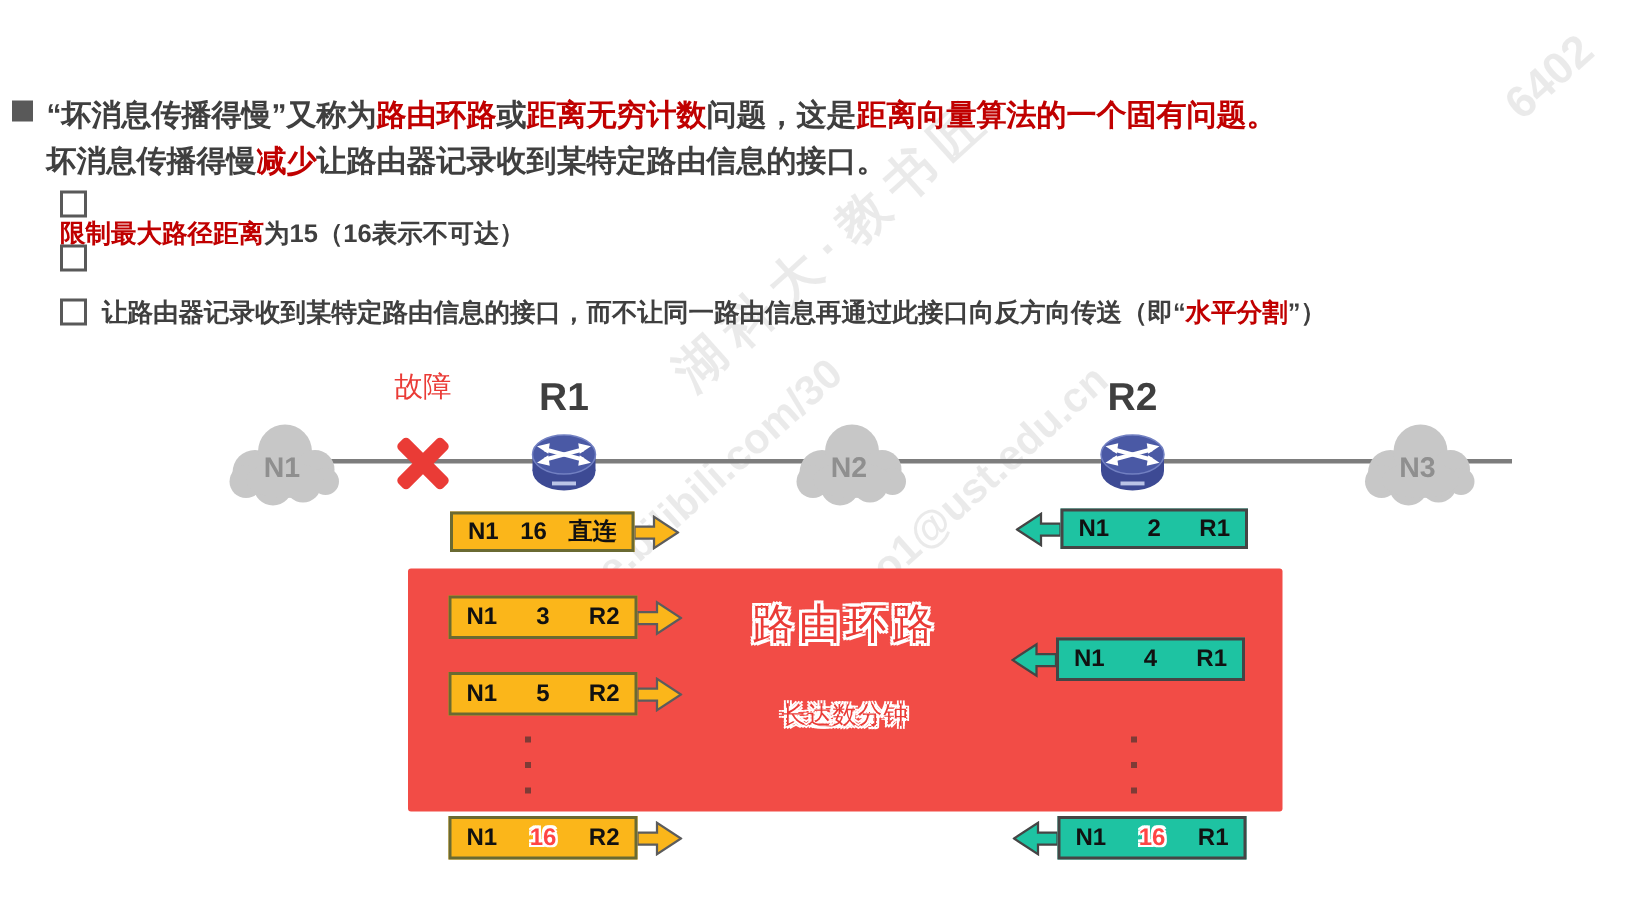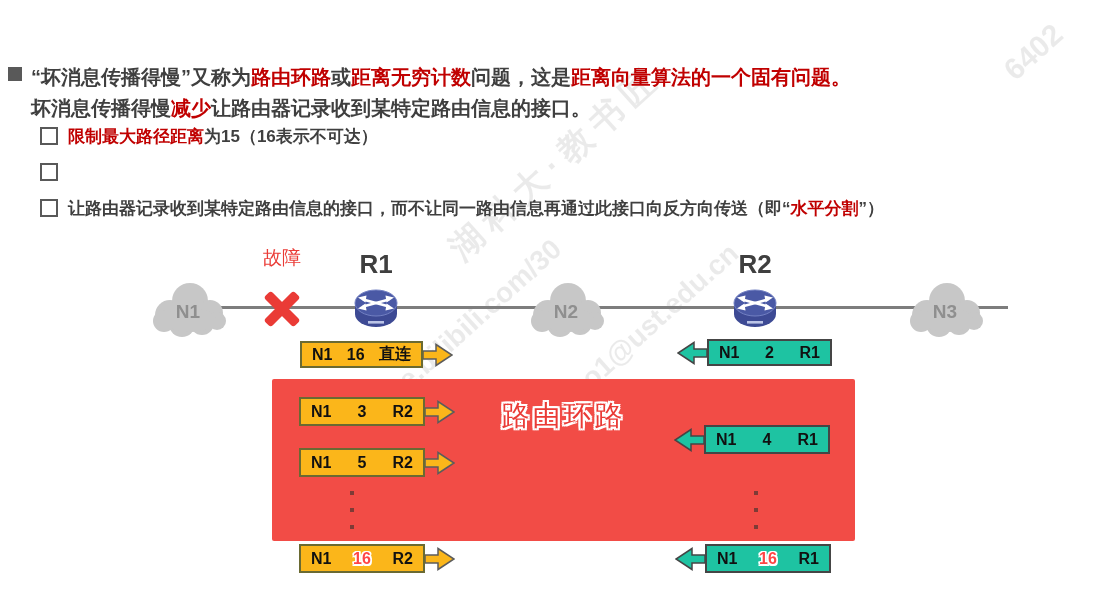--- a/index.html
+++ b/index.html
@@ -56,21 +56,21 @@
   <div class="wm" style="left:560px;top:300px;font-size:28px;">o1@ust.edu.cn</div>
   <div class="wm" style="left:1000px;top:35px;font-size:30px;">6402</div>
 
 
   <div class="bullet-row" style="left:8px;top:62px;width:1088px;">
     <span class="sq"></span>
     <div class="btxt"><span class="seg-dark">“坏消息传播得慢”又称为</span><span class="seg-red">路由环路</span><span class="seg-dark">或</span><span class="seg-red">距离无穷计数</span><span class="seg-dark">问题，这是</span><span class="seg-red">距离向量算法的一个固有问题。</span><br>
     <span class="seg-dark">坏消息传播得慢</span><span class="seg-red">减少</span><span class="seg-dark">让路由器记录收到某特定路由信息的接口。</span></div>
   </div>
 
-  <div class="bullet-row" style="left:40px;top:126px;width:1040px;">
+  <div class="bullet-row" style="left:40px;top:126px;width:1040px;flex-direction:column;">
     <span class="cb"></span>
     <div class="ctxt"><span class="seg-red">限制最大路径距离</span><span class="seg-dark">为15（16表示不可达）</span></div>
   </div>
   <div class="bullet-row" style="left:40px;top:162px;width:1040px;">
     <span class="cb"></span>
   </div>
   <div class="bullet-row" style="left:40px;top:198px;width:1050px;">
     <span class="cb"></span>
     <div class="ctxt"><span class="seg-dark">让路由器记录收到某特定路由信息的接口，而不让同一路由信息再通过此接口向反方向传送（即“</span><span class="seg-red">水平分割</span><span class="seg-dark">”）</span></div>
   </div>
@@ -169,20 +169,21 @@
       </svg>
     <div class="bx" style="width:125px;">
       <span>N1</span>
       <span>2</span>
       <span>R1</span>
     </div>
   </div>
 
   <div class="redpanel">
     <div class="loop-title halo">路由环路</div>
+    <div class="loop-sub halo">长达数分钟</div>
 
     <div class="tag ytag" style="left:27px;top:18px;height:29px;">
       <div class="bx" style="width:126px;">
         <span>N1</span>
         <span>3</span>
         <span>R2</span>
       </div>
       <svg width="30" height="24" viewBox="0 0 30 24">
           <path d="M0 8 H13 V1.5 L29 12 L13 22.5 V16 H0 Z"></path>
         </svg>

